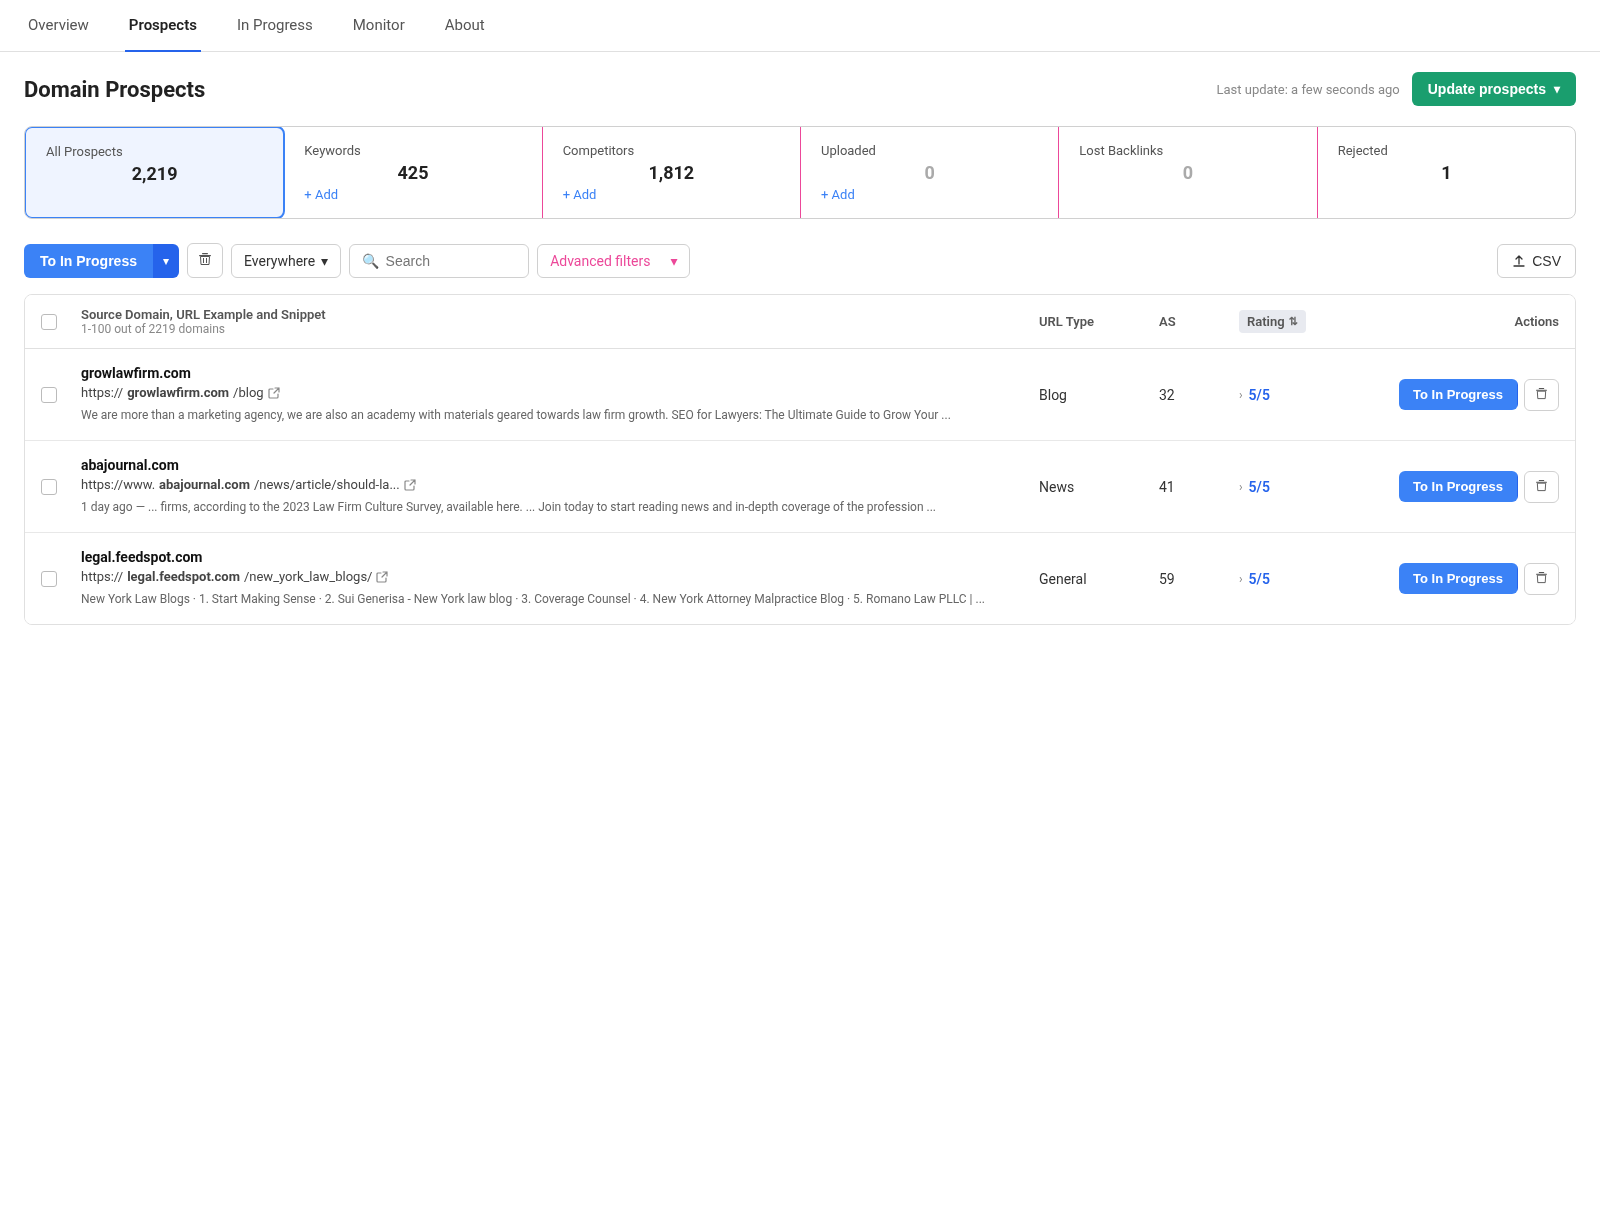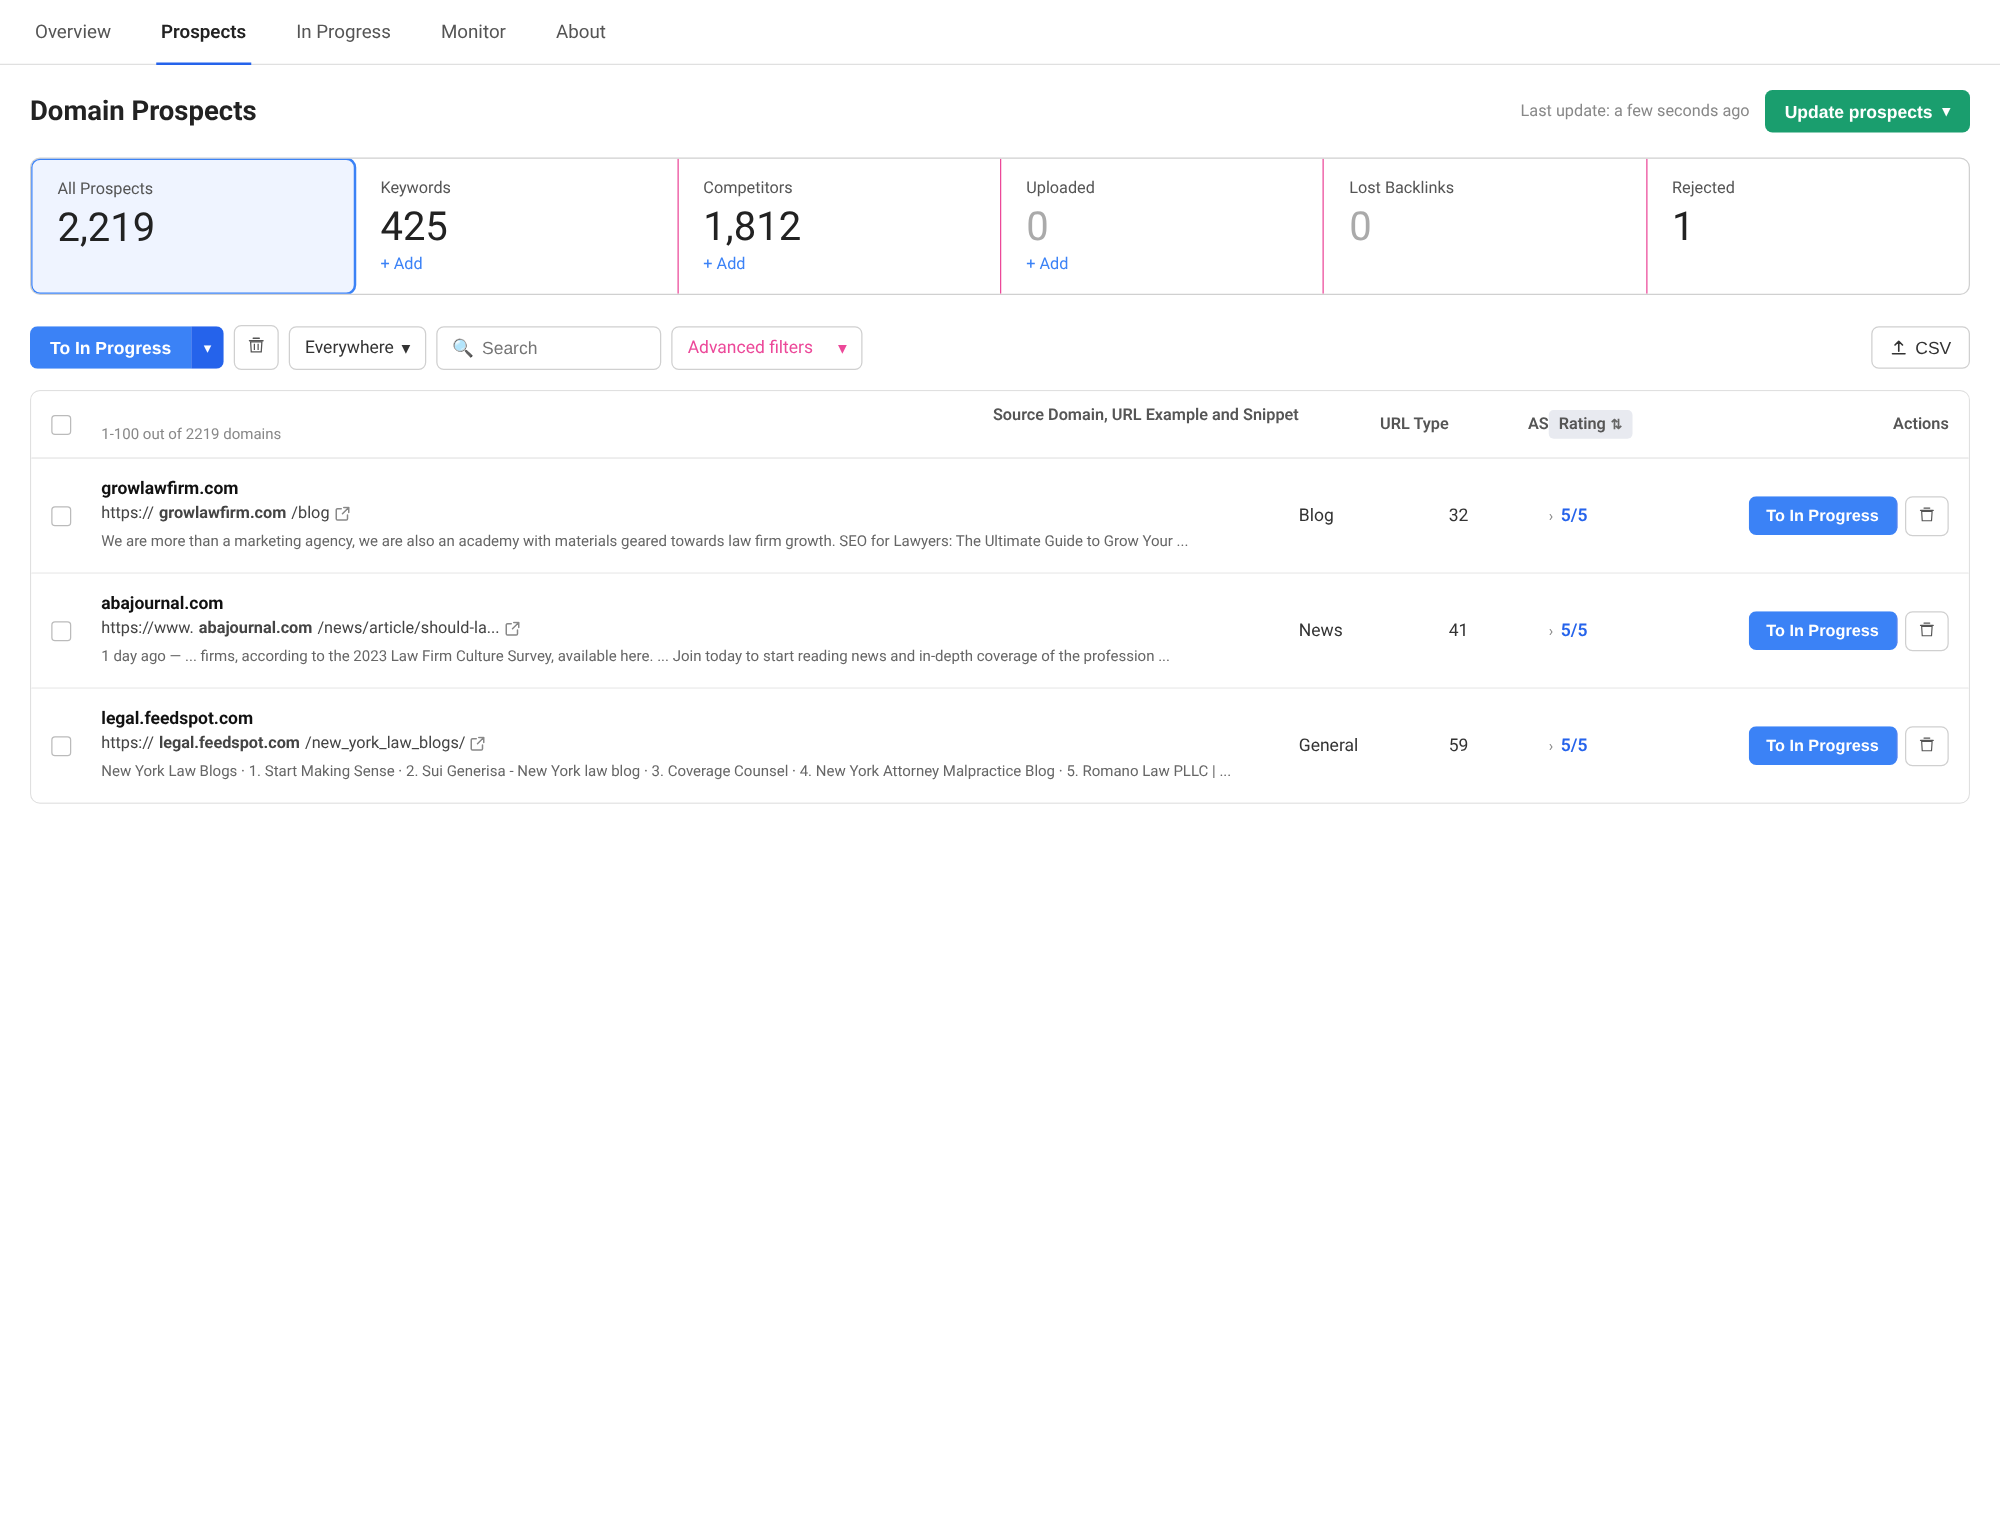--- a/index.html
+++ b/index.html
@@ -71,21 +71,21 @@
       cursor: pointer;
     }
     .stat-card:last-child { border-right: none; }
     .stat-card.active {
       background: #eff4ff;
       border: 2px solid #3b82f6;
       border-radius: 8px;
       margin: -1px;
     }
     .stat-label { font-size: 13px; color: #555; margin-bottom: 4px; }
-    .stat-value { font-size: 32px; font-weight: 400; color: #222; }
+    .stat-value { font-size: 18px; font-weight: 700; color: #222; text-align: center; }
     .stat-value.zero { color: #aaa; }
     .stat-add { color: #3b82f6; font-size: 13px; margin-top: 4px; cursor: pointer; }
 
     
     .toolbar {
       display: flex;
       align-items: center;
       gap: 8px;
       margin-bottom: 16px;
     }
@@ -186,21 +186,20 @@
       grid-template-columns: 40px 1fr 120px 80px 160px 160px;
       align-items: center;
       padding: 12px 16px;
       border-bottom: 1px solid #e0e0e0;
       background: #fff;
     }
     .th {
       font-size: 13px;
       color: #555;
       font-weight: 600;
-      text-align: right;
     }
     .th.rating-col {
       background: #e8eaf0;
       padding: 4px 8px;
       border-radius: 4px;
       display: flex;
       align-items: center;
       gap: 4px;
     }
     .th-sub { font-size: 12px; color: #888; font-weight: 400; }

